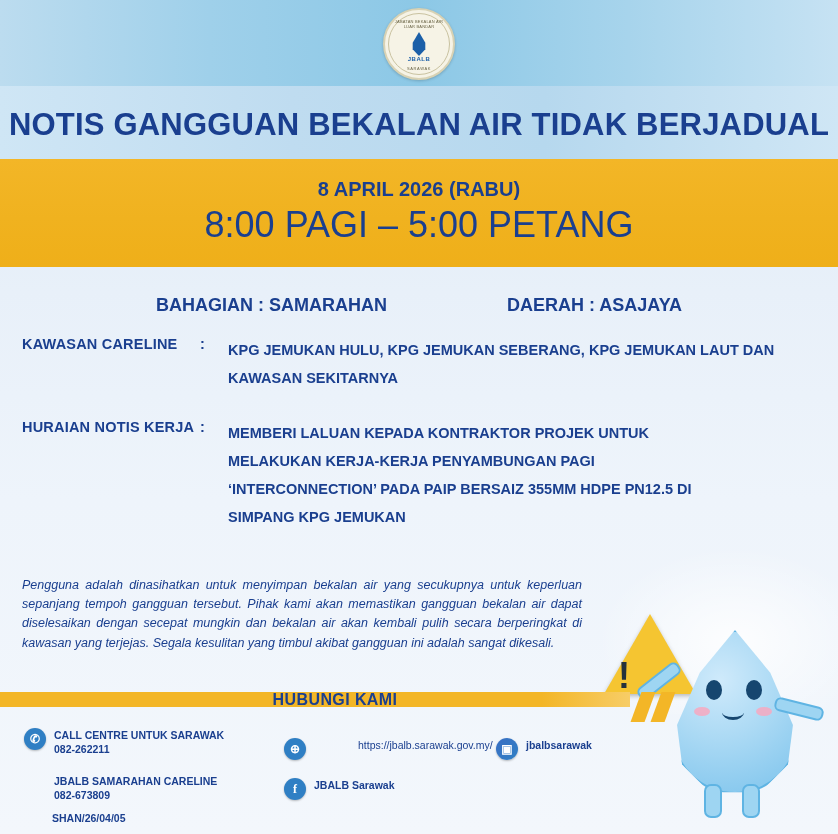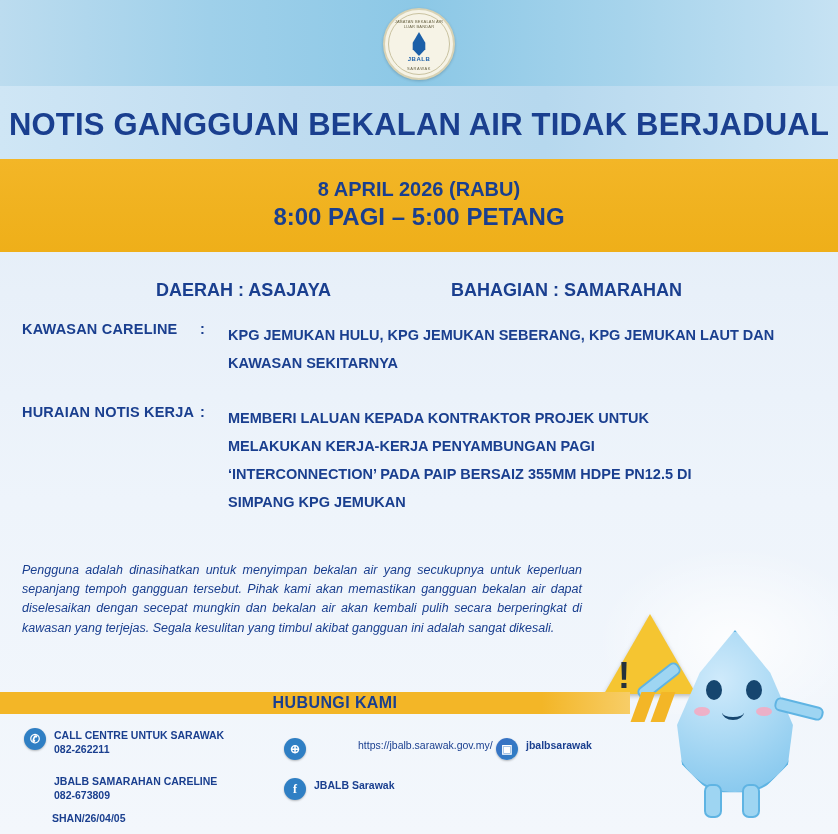--- a/index.html
+++ b/index.html
@@ -69,21 +69,21 @@
     letter-spacing:.2px;
   }
   
   .date-band{
     background:linear-gradient(180deg,#f3b627 0%, #f0b21f 55%, #efaf19 100%);
     text-align:center;
     padding:18px 0 20px 0;
     color:#1a3f8f;
   }
   .date-band .l1{font-size:20px;font-weight:bold;line-height:1.25;}
-  .date-band .l2{font-size:24px;font-weight:bold;line-height:1.25;}
+  .date-band .l2{font-size:36px;font-weight:normal;line-height:1.25;}
   
   .body-area{
     position:relative;
     padding:0 0 0 0;
   }
   .div-row{
     display:flex;justify-content:center;gap:120px;
     padding:28px 0 10px 0;
     color:#1a3f8f;font-weight:bold;font-size:18px;
   }
@@ -110,21 +110,21 @@
     line-height:1.55;
     text-align:justify;
     width:560px;
   }
   
   .contact-band{
     position:absolute;left:0;right:0;bottom:112px;
     height:30px;
   }
   .contact-band .bar{
-    position:absolute;left:0;top:0;height:22px;width:630px;
+    position:absolute;left:0;top:0;height:15px;width:630px;
     background:linear-gradient(90deg,#f3b627 0%, #f3b627 86%, #f7cd67 100%);
     display:flex;align-items:center;justify-content:center;
   }
   .contact-band .bar span{
     color:#1a3f8f;font-weight:bold;font-size:16px;letter-spacing:.4px;
     padding-left:40px;
   }
   .slash{
     position:absolute;top:0;height:30px;width:14px;
     background:#f3b627;transform:skewX(-20deg);
@@ -211,22 +211,22 @@
   </div>
 
   <div class="date-band">
     <div class="l1">8 APRIL 2026 (RABU)</div>
     <div class="l2">8:00 PAGI – 5:00 PETANG</div>
   </div>
 
   <div class="body-area">
 
     <div class="div-row">
+      <div>BAHAGIAN : SAMARAHAN</div>
       <div>DAERAH : ASAJAYA</div>
-      <div>BAHAGIAN : SAMARAHAN</div>
     </div>
 
     <div class="field kawasan">
       <div class="lab">KAWASAN CARELINE</div>
       <div class="colon">:</div>
       <div class="val">
         <span>KPG JEMUKAN HULU, KPG JEMUKAN SEBERANG, KPG JEMUKAN LAUT</span>
         <span>DAN KAWASAN SEKITARNYA</span>
       </div>
     </div>

